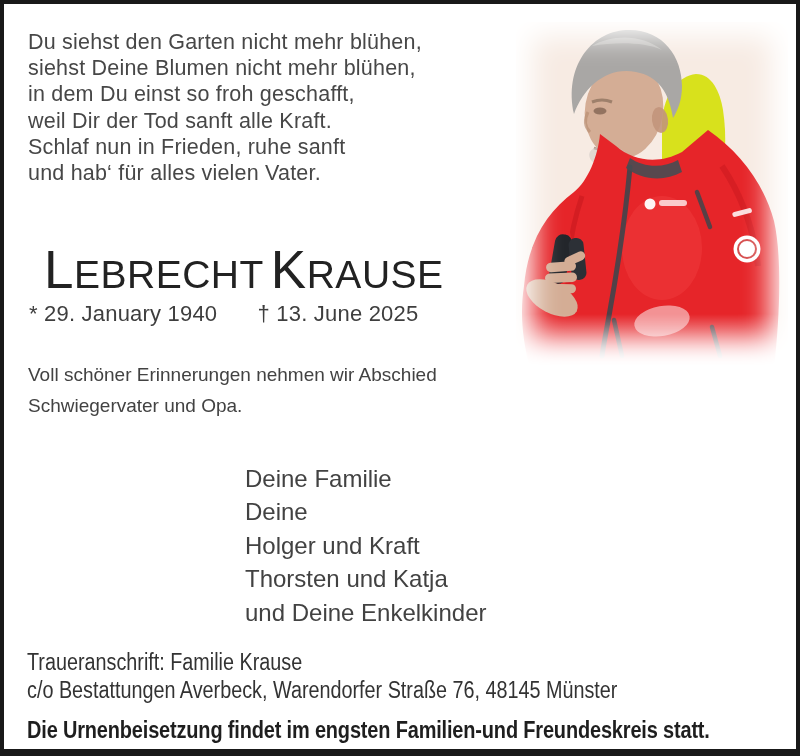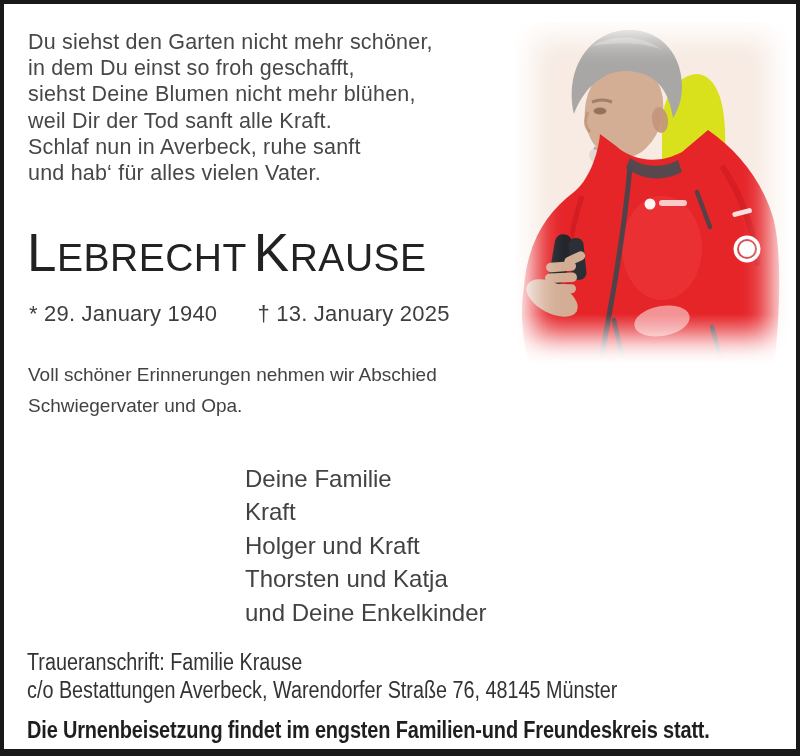--- a/index.html
+++ b/index.html
@@ -27,21 +27,21 @@
   }
   .photo svg { position:absolute; left:0; top:0; }
   .photo::after {
     content:""; position:absolute; inset:-3px;
     box-shadow: inset 0 0 28px 24px #ffffff;
     border-radius:16px;
     pointer-events:none;
   }
 
   .name {
-    position:absolute; left:23px; top:222px; margin:0;
+    position:absolute; left:23px; top:222px; margin:17px;
     font-weight:400; color:#222222;
     line-height:1; white-space:nowrap;
     letter-spacing:0.5px;
   }
   .name .big   { font-size:53px; }
   .name .small { font-size:39px; }
   .name .word2 { margin-left:7px; }
 
   .dates {
     position:absolute; left:25px; top:297px;
@@ -72,25 +72,25 @@
     transform:scaleX(0.85); transform-origin:0 0;
     white-space:nowrap; letter-spacing:-0.2px;
   }
 </style>
 </head>
 <body>
 
 <div class="page">
 
   <div class="poem">
-    <div>Du siehst den Garten nicht mehr schöner,</div>
+    <div>Du siehst den Garten nicht mehr blühen,</div>
+    <div>siehst Deine Blumen nicht mehr blühen,</div>
     <div>in dem Du einst so froh geschafft,</div>
-    <div>siehst Deine Blumen nicht mehr blühen,</div>
     <div>weil Dir der Tod sanft alle Kraft.</div>
-    <div>Schlaf nun in Averbeck, ruhe sanft</div>
+    <div>Schlaf nun in Frieden, ruhe sanft</div>
     <div>und hab‘ für alles vielen Vater.</div>
   </div>
 
   <div class="photo">
     <svg width="280" height="352" viewBox="0 0 280 352">
       <defs>
         <linearGradient id="fadegrad" x1="0" y1="0" x2="0" y2="1">
           <stop offset="0" stop-color="#ffffff" stop-opacity="0"></stop>
           <stop offset="1" stop-color="#ffffff" stop-opacity="1"></stop>
         </linearGradient>
@@ -157,31 +157,31 @@
       <rect x="0" y="298" width="280" height="54" fill="url(#fadegrad)"></rect>
     </svg>
   </div>
 
   <h1 class="name">
     <span class="big">L</span><span class="small">EBRECHT</span><span class="big word2">K</span><span class="small">RAUSE</span>
   </h1>
 
   <div class="dates">
     <span class="birth">* 29. January 1940</span>
-    <span class="death">† 13. January 2025</span>
+    <span class="death">† 13. June 2025</span>
   </div>
 
   <div class="farewell">
     <div>Voll schöner Erinnerungen nehmen wir Abschied</div>
     <div>Schwiegervater und Opa.</div>
   </div>
 
   <div class="mourners">
     <div>Deine Familie</div>
-    <div>Kraft</div>
+    <div>Deine</div>
     <div>Holger und Kraft</div>
     <div>Thorsten und Katja</div>
     <div>und Deine Enkelkinder</div>
   </div>
 
   <div class="address">
     <div>Traueranschrift: Familie Krause</div>
     <div>c/o Bestattungen Averbeck, Warendorfer Straße 76, 48145 Münster</div>
   </div>
 

